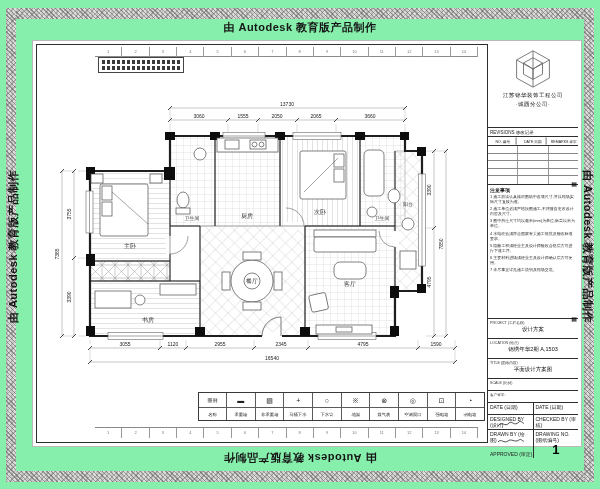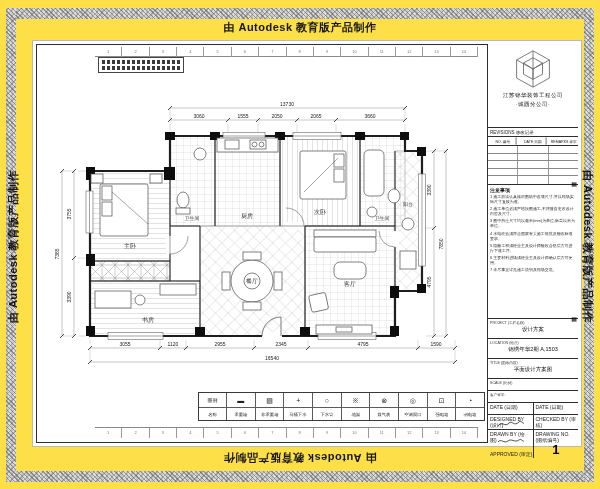--- a/index.html
+++ b/index.html
@@ -1,17 +1,17 @@
 <!DOCTYPE html>
 <html><head>
 <meta charset="utf-8">
 <style>
   html,body{margin:0;padding:0;background:#ffffff;}
   *{box-sizing:border-box;font-family:"Liberation Sans",sans-serif;}
-  .canvas{position:relative;width:600px;height:489px;background:#fde047;overflow:hidden;}
+  .canvas{position:relative;width:600px;height:489px;background:#86efac;overflow:hidden;}
   
   .tex{position:absolute;background:
     repeating-linear-gradient(45deg, rgba(90,90,90,.55) 0 1px, transparent 1px 3px),
     repeating-linear-gradient(-45deg, rgba(120,120,120,.5) 0 1px, transparent 1px 4px),
     repeating-linear-gradient(90deg,#c6c6c4 0 2px,#dcdcda 2px 5px);}
   .tex-top{left:6px;top:8px;width:588px;height:11px;}
   .tex-bottom{left:6px;top:471px;width:588px;height:11px;}
   .tex-left{left:6px;top:8px;width:10px;height:474px;}
   .tex-right{left:584px;top:8px;width:10px;height:474px;}
   .wm{position:absolute;font-weight:bold;font-size:11px;color:#161616;white-space:nowrap;letter-spacing:.5px;}

